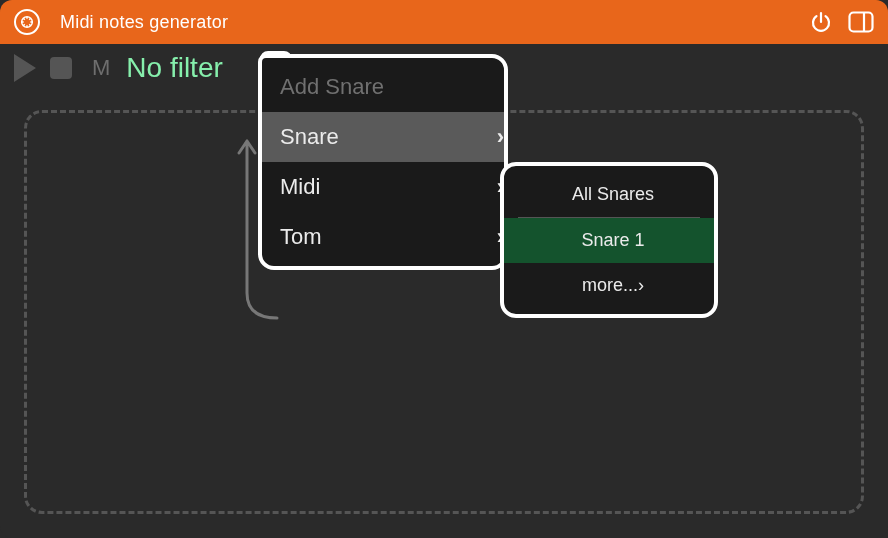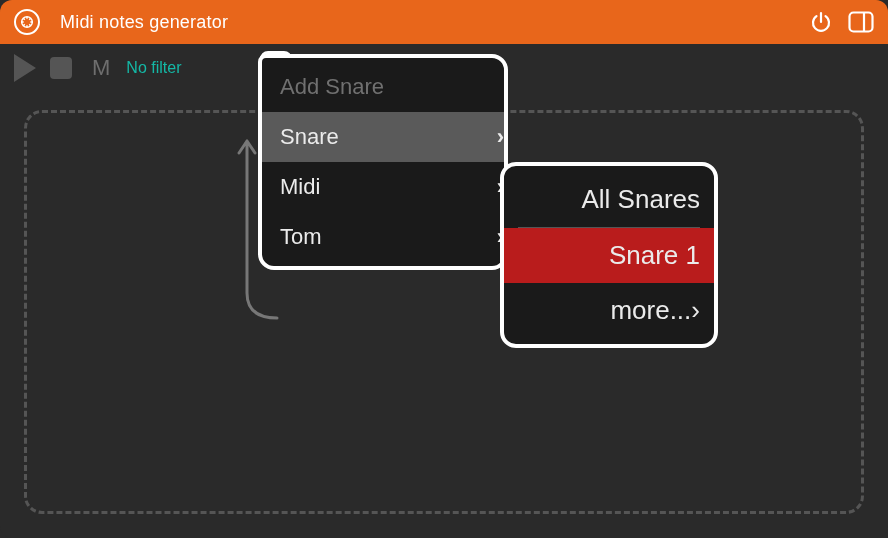--- a/index.html
+++ b/index.html
@@ -84,22 +84,22 @@
       border-radius: 4px;
       cursor: pointer;
     }
     .mute-label {
       font-size: 22px;
       color: #6e6e6e;
       margin-left: 6px;
       cursor: pointer;
     }
     .filter-label {
-      font-size: 16px;
-      color: #14b8a6;
+      font-size: 28px;
+      color: #86efac;
       margin-left: 2px;
     }
     .plus-btn {
       width: 32px;
       height: 34px;
       background: #0a0a0a;
       border-radius: 8px;
       display: flex;
       align-items: center;
       justify-content: center;
@@ -175,28 +175,28 @@
       z-index: 11;
     }
     .submenu .divider {
       height: 1px;
       background: #555;
       margin: 0 14px;
     }
     .submenu-item {
       display: flex;
       align-items: center;
-      justify-content: flex-end;
+      justify-content: center;
       color: #ebebeb;
-      font-size: 26px;
+      font-size: 18px;
       padding: 12px 14px 12px 22px;
       cursor: pointer;
     }
     .submenu-item.highlight {
-      background: #b91c1c;
+      background: #14532d;
     }
   </style>
 </head>
 <body>
 
 <div class="window">
 
   <div class="titlebar">
     <div class="app-icon">
       <svg viewBox="0 0 24 24" fill="none" stroke="#fff" stroke-width="2.2">

